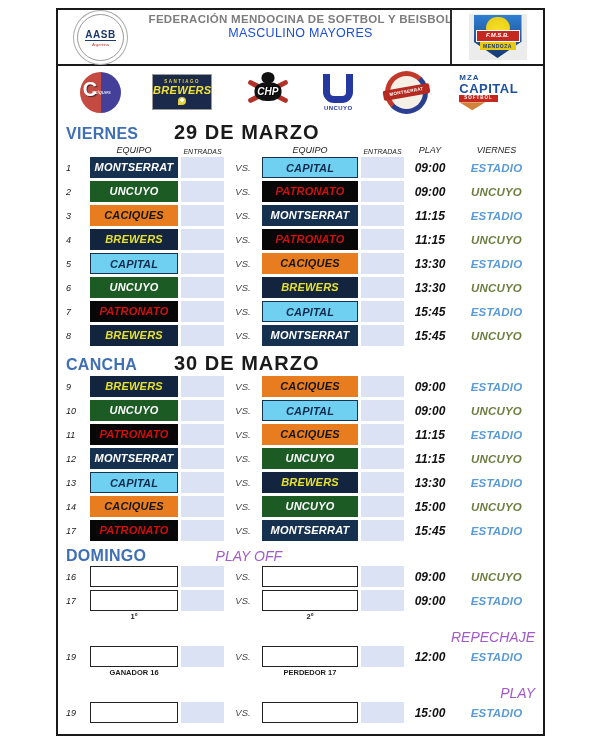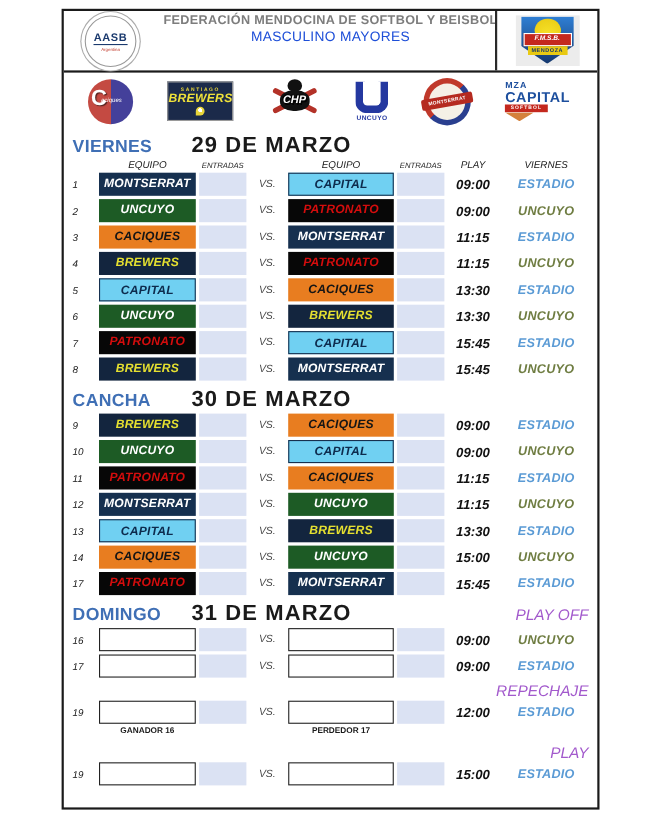--- a/index.html
+++ b/index.html
@@ -428,21 +428,20 @@
           </div>
           <div class="c-gap"></div>
           <div class="c-ent ent-cell" style="background: rgb(219, 226, 243);"></div>
           <div class="c-hora hora">15:45</div>
           <div class="c-cancha cancha" style="color: rgb(91, 155, 213);">ESTADIO</div>
         </div>
       </div>
       <div class="day-section">
         <div class="day-header">
           <div class="day-name" style="color: rgb(63, 111, 181); font-weight: bold;">DOMINGO</div>
-          <div class="day-date">31 DE MARZO</div>
           <div class="day-right" style="color: rgb(162, 89, 204);">PLAY OFF</div>
         </div>
         <div class="match-row">
           <div class="c-num num">16</div>
           <div class="c-box">
             <div class="team-box empty"></div>
           </div>
           <div class="c-gap"></div>
           <div class="c-ent ent-cell" style="background: rgb(219, 226, 243);"></div>
           <div class="c-vs vs">VS.</div>
@@ -462,20 +461,28 @@
           <div class="c-gap"></div>
           <div class="c-ent ent-cell" style="background: rgb(219, 226, 243);"></div>
           <div class="c-vs vs">VS.</div>
           <div class="c-box2">
             <div class="team-box empty"></div>
           </div>
           <div class="c-gap"></div>
           <div class="c-ent ent-cell" style="background: rgb(219, 226, 243);"></div>
           <div class="c-hora hora">09:00</div>
           <div class="c-cancha cancha" style="color: rgb(91, 155, 213);">ESTADIO</div>
+        </div>
+        <div class="labels-row">
+          <div class="c-num"></div>
+          <div class="c-box seed">1º</div>
+          <div class="c-gap"></div>
+          <div class="c-ent"></div>
+          <div class="c-vs"></div>
+          <div class="c-box2 seed">2º</div>
         </div>
         <div class="stage-label" style="color: rgb(162, 89, 204);">REPECHAJE</div>
         <div class="match-row">
           <div class="c-num num">19</div>
           <div class="c-box">
             <div class="team-box empty"></div>
           </div>
           <div class="c-gap"></div>
           <div class="c-ent ent-cell" style="background: rgb(219, 226, 243);"></div>
           <div class="c-vs vs">VS.</div>

